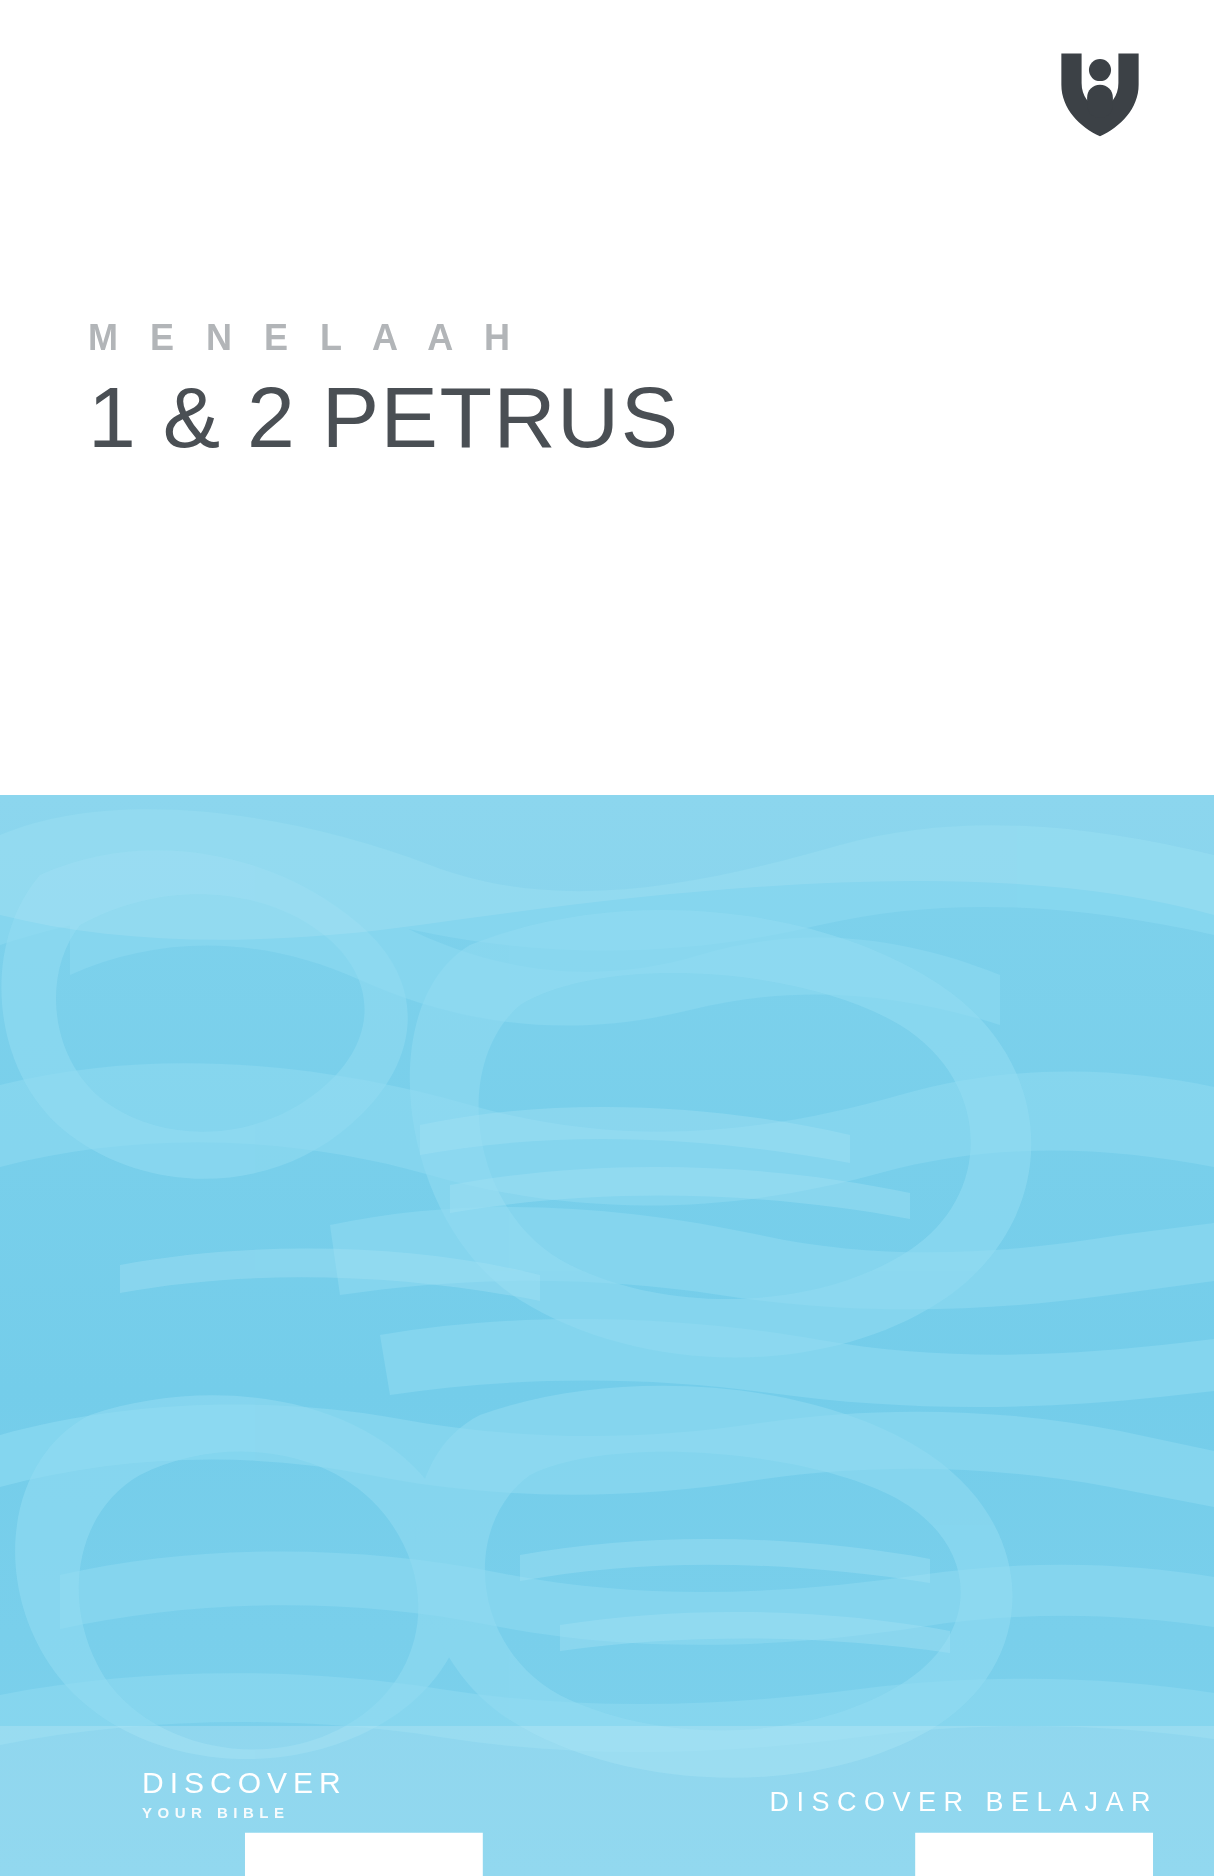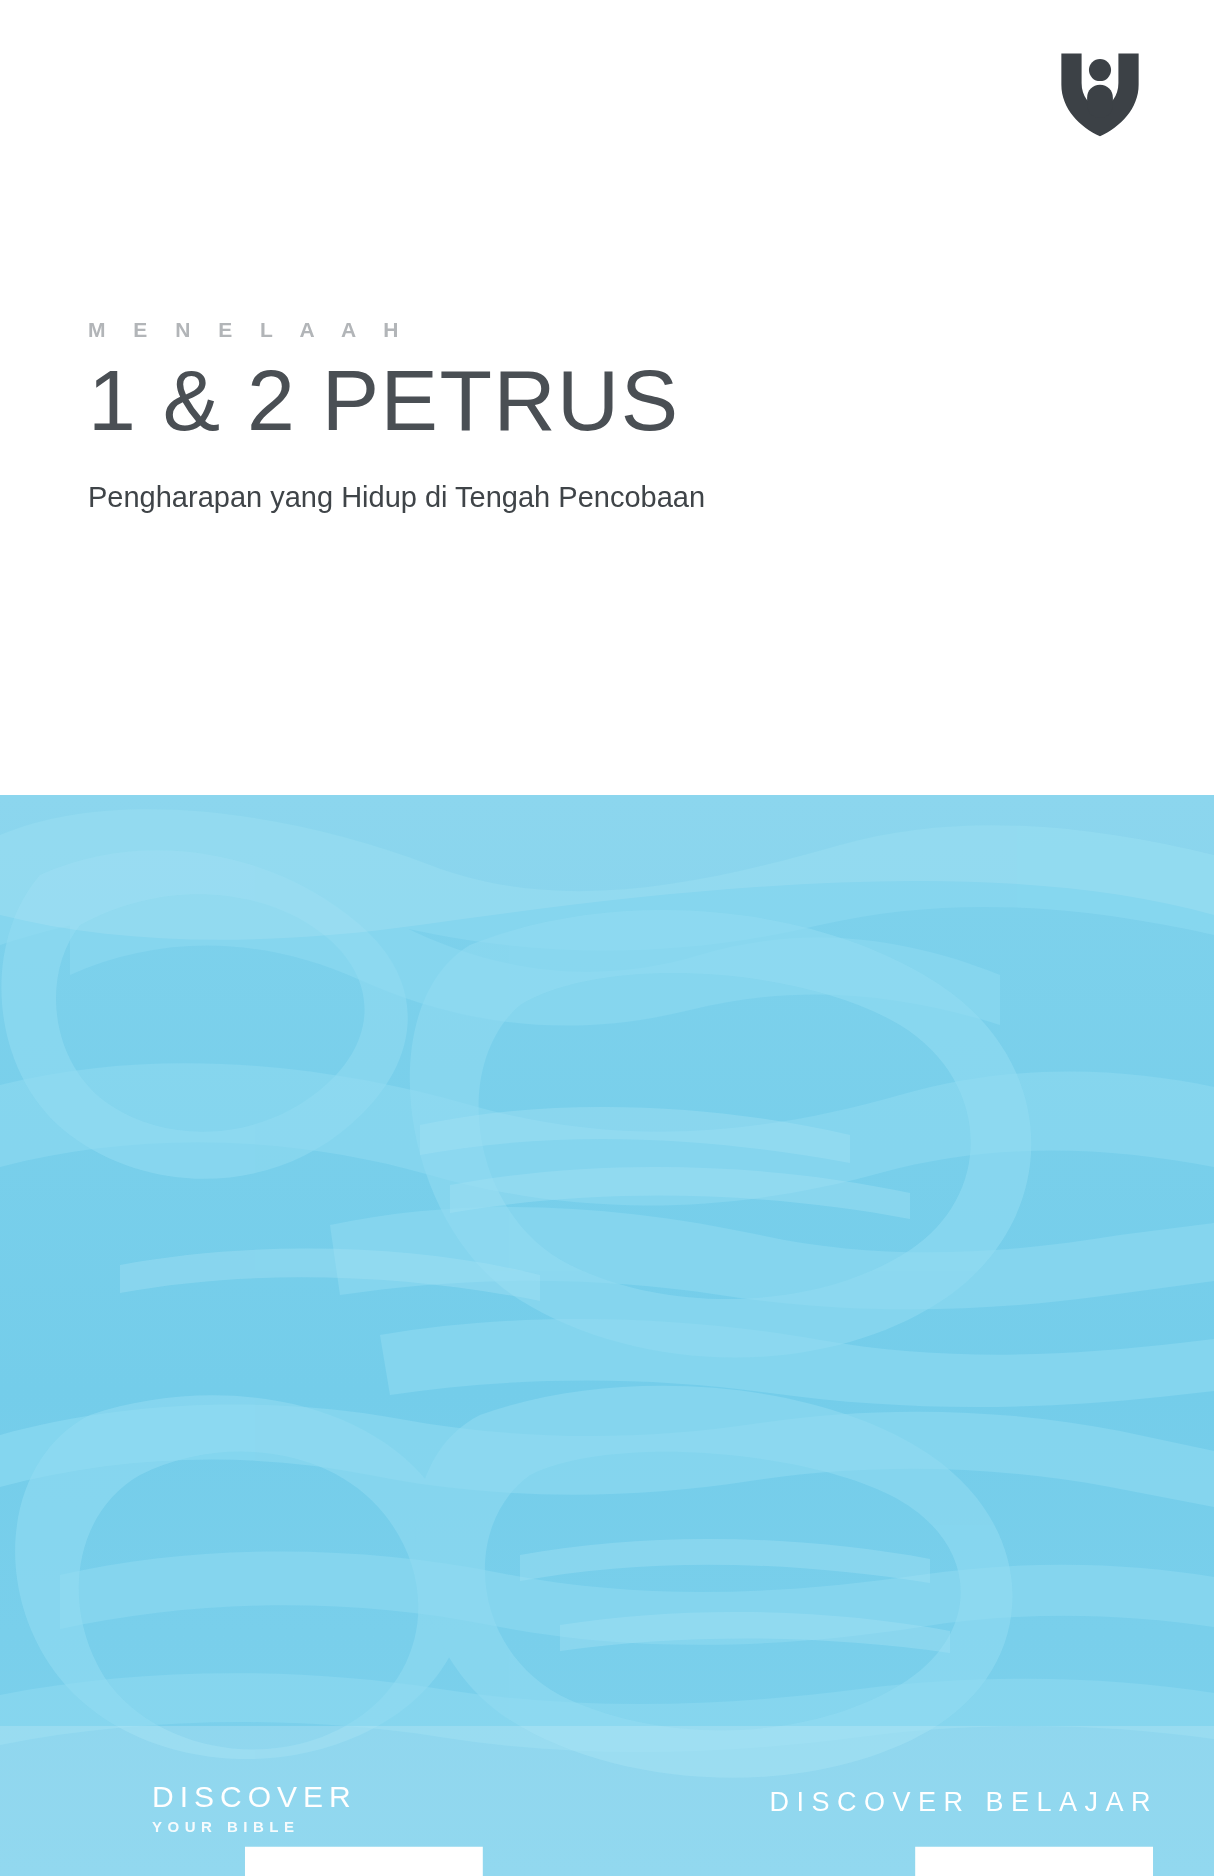--- a/index.html
+++ b/index.html
@@ -34,21 +34,21 @@
   }
 
   .title-block {
     position: absolute;
     left: 88px;
     top: 318px;
     width: 900px;
   }
 
   .series-label {
-    font-size: 21px;
+    font-size: 36px;
     letter-spacing: 11px;
     font-weight: bold;
     color: #b2b5b8;
     margin: 0 0 14px 0;
     line-height: 1.1;
   }
 
   .main-title {
     font-size: 86px;
     font-weight: 300;
@@ -91,24 +91,24 @@
     left: 0;
     bottom: 0;
     width: 1214px;
     height: 150px;
     background: rgba(255,255,255,0.16);
   }
 
   .footer-logo {
     position: absolute;
     left: 92px;
-    bottom: 42px;
+    bottom: 56px;
     display: flex;
     align-items: center;
-    gap: 14px;
+    gap: 4px;
   }
   .footer-logo .mark {
     width: 46px;
     height: 46px;
     flex: 0 0 auto;
   }
   .footer-logo .words {
     line-height: 1;
   }
   .footer-logo .words .l1 {
@@ -147,21 +147,20 @@
     <svg viewBox="0 0 100 100" width="92" height="92" aria-hidden="true">
       <path d="M8 6 L8 40 C8 66 28 86 50 96 C72 86 92 66 92 40 L92 6 L70 6 L70 38 C70 52 62 62 50 68 C38 62 30 52 30 38 L30 6 Z" fill="#3c4146"></path>
       <circle cx="50" cy="24" r="12" fill="#3c4146"></circle>
       <path d="M50 40 C58 40 64 46 64 54 L64 62 C64 70 58 76 50 76 C42 76 36 70 36 62 L36 54 C36 46 42 40 50 40 Z" fill="#3c4146"></path>
     </svg>
   </div>
 
   <div class="title-block">
     <div class="series-label">M E N E L A A H</div>
     <h1 class="main-title">1 &amp; 2 PETRUS</h1>
-    <p class="subtitle">Pengharapan yang Hidup di Tengah Pencobaan</p>
   </div>
 
 </div>
 
 <div class="cover-bottom">
 
   <svg viewBox="0 0 1214 1081" preserveAspectRatio="none">
     <defs>
       <linearGradient id="wash" x1="0" y1="0" x2="0" y2="1">
         <stop offset="0%" stop-color="#7fd2ec"></stop>

